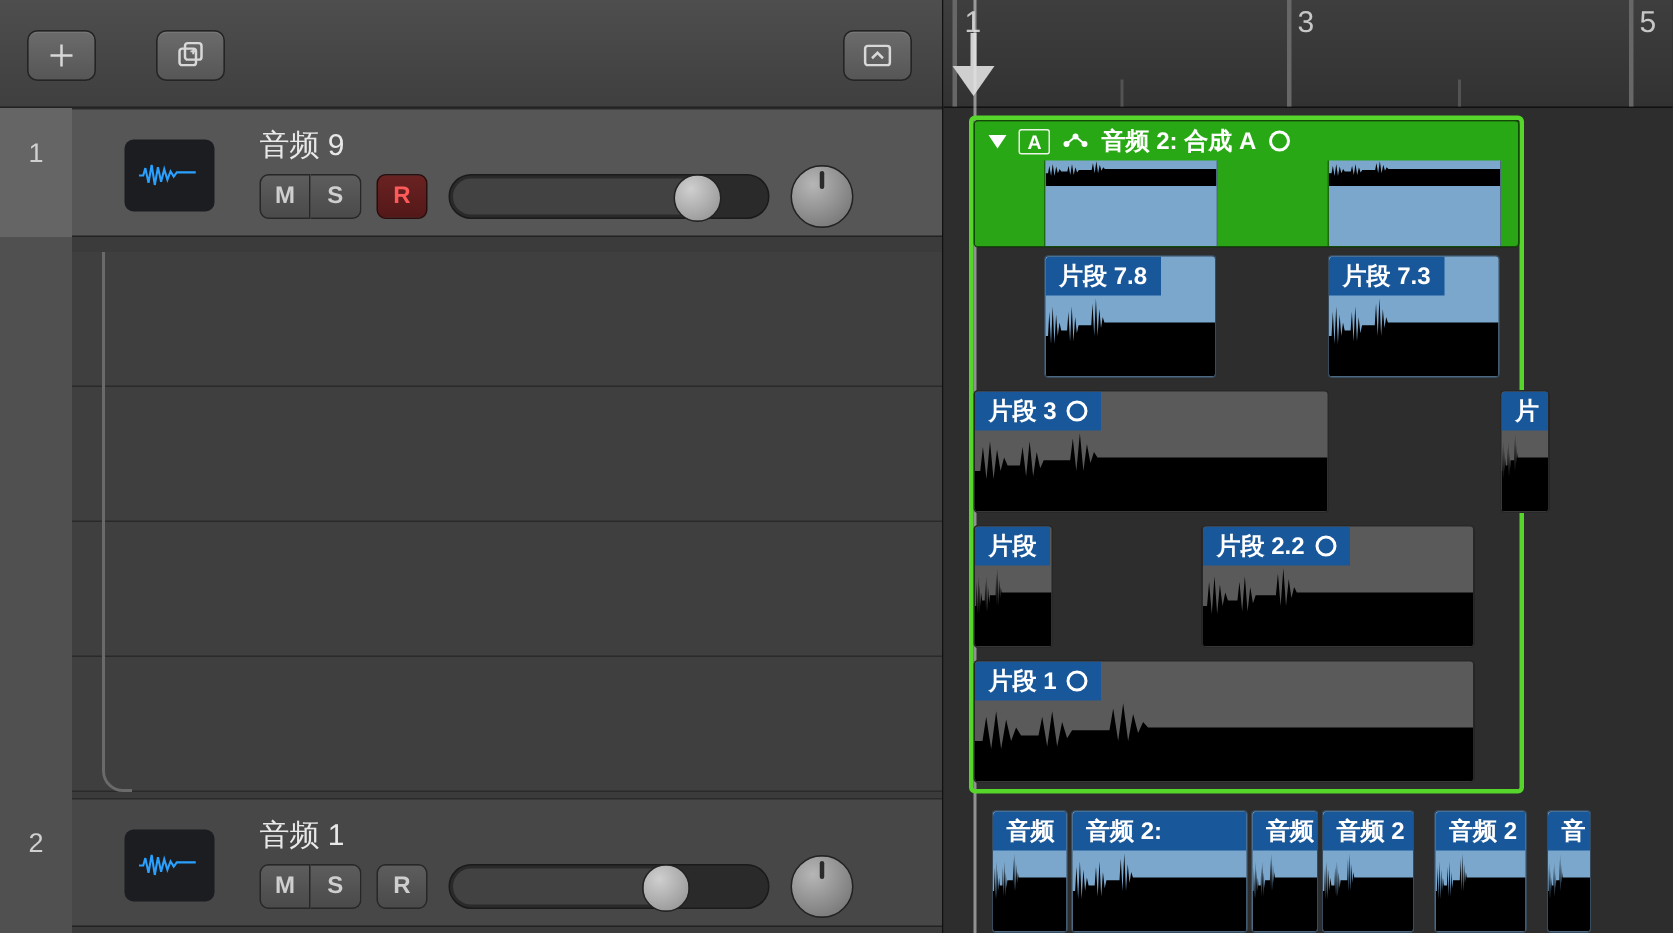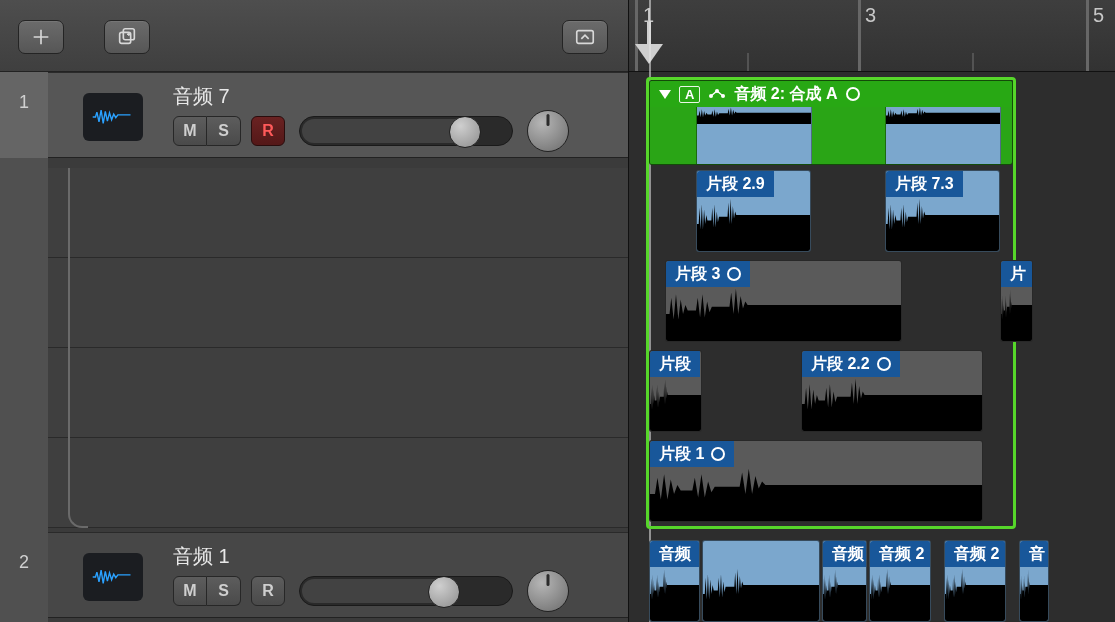--- a/index.html
+++ b/index.html
@@ -97,21 +97,21 @@
   </div>
 
   <div class="track-area">
 
     <div class="track-hdr sel" style="top:0">
       <div class="t-icon">
         <svg viewBox="0 0 60 24">
             <path d="M1 12h4l2-7 3 14 3-17 3 19 3-17 3 14 3-12 3 10 3-8 3 5 3-4h18" stroke="#2aa1ff" stroke-width="2" fill="none"></path>
           </svg>
       </div>
-      <div class="t-name">音频 7</div>
+      <div class="t-name">音频 9</div>
       <div class="t-ctrl">
         <div class="pill">M</div>
         <div class="pill">S</div>
         <div class="pill rec on">R</div>
         <div class="vol">
           <div class="vol-fill" style="width:78%"></div>
           <div class="vol-thumb" style="left:calc(78% - 16px)"></div>
         </div>
         <div class="pan"></div>
       </div>
@@ -187,32 +187,32 @@
           <div style="position: absolute; top: 0px; bottom: 0px; left: 236px; width: 115px; overflow: hidden; border-right: 1px solid rgba(0, 0, 0, 0.35); background: rgb(123, 167, 205);">
             <div style="position:absolute;inset:0"><svg viewBox="0 0 400 60" preserveAspectRatio="none">
                 <use href="#wavepath"></use>
               </svg></div>
           </div>
         </div>
     </div>
 
     <div id="lanes">
         <div class="clip blue" style="left: 67px; top: 98px; width: 115px; height: 82px;">
-          <div class="label">片段 2.9</div>
+          <div class="label">片段 7.8</div>
           <div class="wave"><svg viewBox="0 0 400 60" preserveAspectRatio="none">
               <use href="#wavepath"></use>
             </svg></div>
         </div>
         <div class="clip blue" style="left: 256px; top: 98px; width: 115px; height: 82px;">
           <div class="label">片段 7.3</div>
           <div class="wave"><svg viewBox="0 0 400 60" preserveAspectRatio="none">
               <use href="#wavepath"></use>
             </svg></div>
         </div>
-        <div class="clip grey" style="left: 20px; top: 188px; width: 237px; height: 82px; margin-left: 16px;">
+        <div class="clip grey" style="left: 20px; top: 188px; width: 237px; height: 82px;">
           <div class="label">片段 3 <span class="circ"></span></div>
           <div class="wave"><svg viewBox="0 0 400 60" preserveAspectRatio="none">
               <use href="#wavepath"></use>
             </svg></div>
         </div>
         <div class="clip grey" style="left: 371px; top: 188px; width: 33px; height: 82px;">
           <div class="label">片</div>
           <div class="wave"><svg viewBox="0 0 400 60" preserveAspectRatio="none">
               <use href="#wavepath"></use>
             </svg></div>
@@ -230,28 +230,29 @@
             </svg></div>
         </div>
         <div class="clip grey" style="left: 20px; top: 368px; width: 334px; height: 82px;">
           <div class="label">片段 1 <span class="circ"></span></div>
           <div class="wave"><svg viewBox="0 0 400 60" preserveAspectRatio="none">
               <use href="#wavepath"></use>
             </svg></div>
         </div>
       </div>
 
-    <div id="row2" style="position:absolute;left:20px;top:468px;right:0;height:82px">
+    <div id="row2" style="position:absolute;left:32px;top:468px;right:0;height:82px">
         <div class="clip blue" style="left: 0px; top: 0px; width: 51px; height: 82px;">
           <div class="label" style="width:100%">音频</div>
           <div class="wave"><svg viewBox="0 0 400 60" preserveAspectRatio="none">
               <use href="#wavepath"></use>
             </svg></div>
         </div>
         <div class="clip blue" style="left: 53px; top: 0px; width: 118px; height: 82px;">
+          <div class="label" style="width:100%">音频 2:</div>
           <div class="wave"><svg viewBox="0 0 400 60" preserveAspectRatio="none">
               <use href="#wavepath"></use>
             </svg></div>
         </div>
         <div class="clip blue" style="left: 173px; top: 0px; width: 45px; height: 82px;">
           <div class="label" style="width:100%">音频</div>
           <div class="wave"><svg viewBox="0 0 400 60" preserveAspectRatio="none">
               <use href="#wavepath"></use>
             </svg></div>
         </div>

